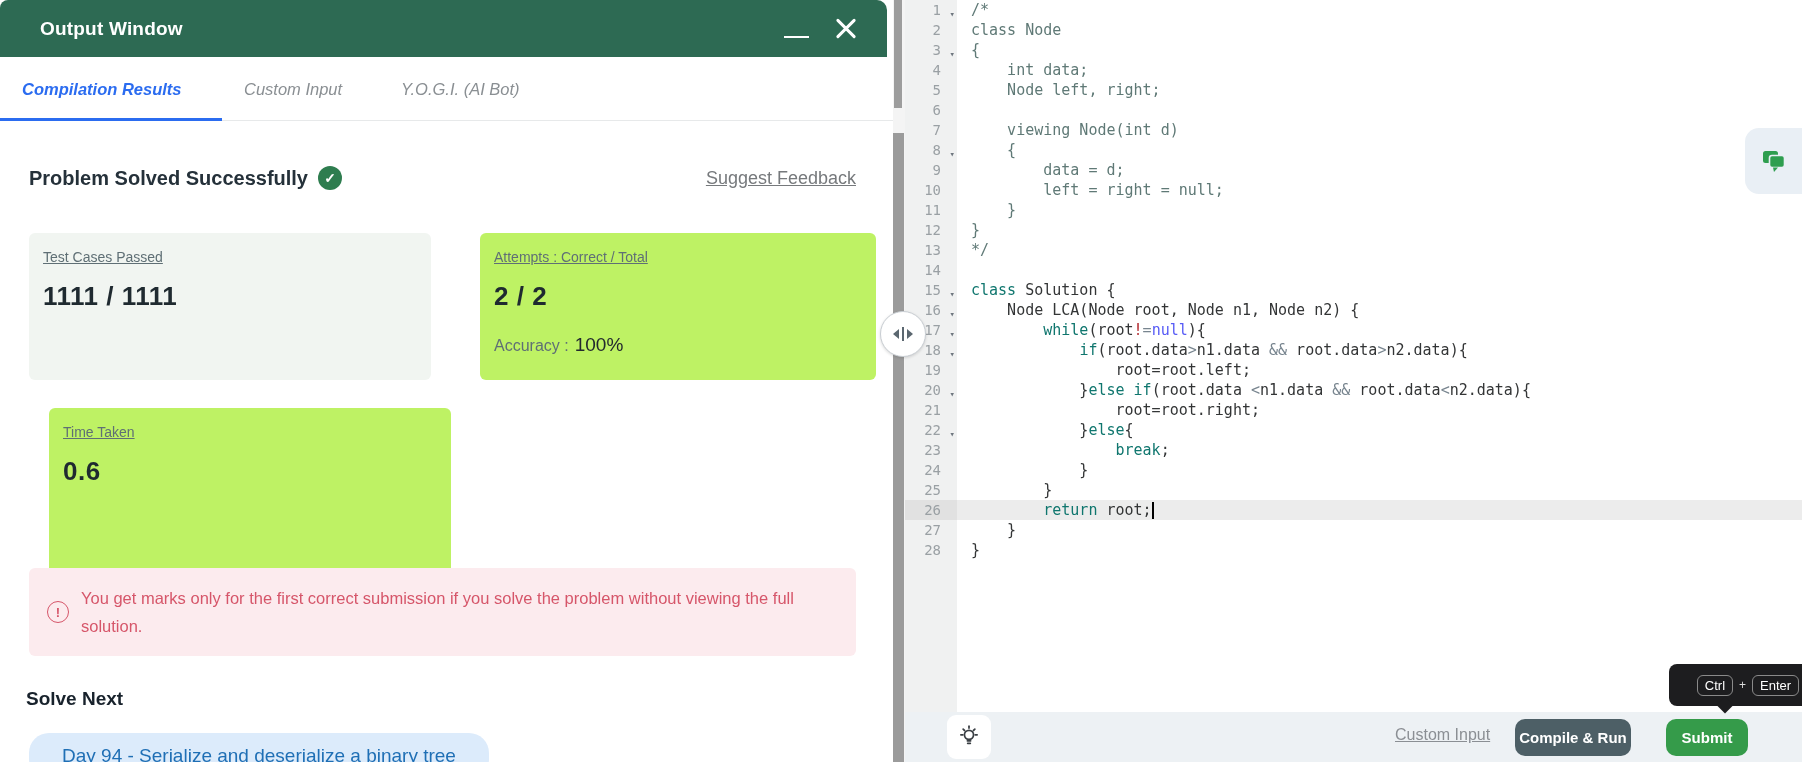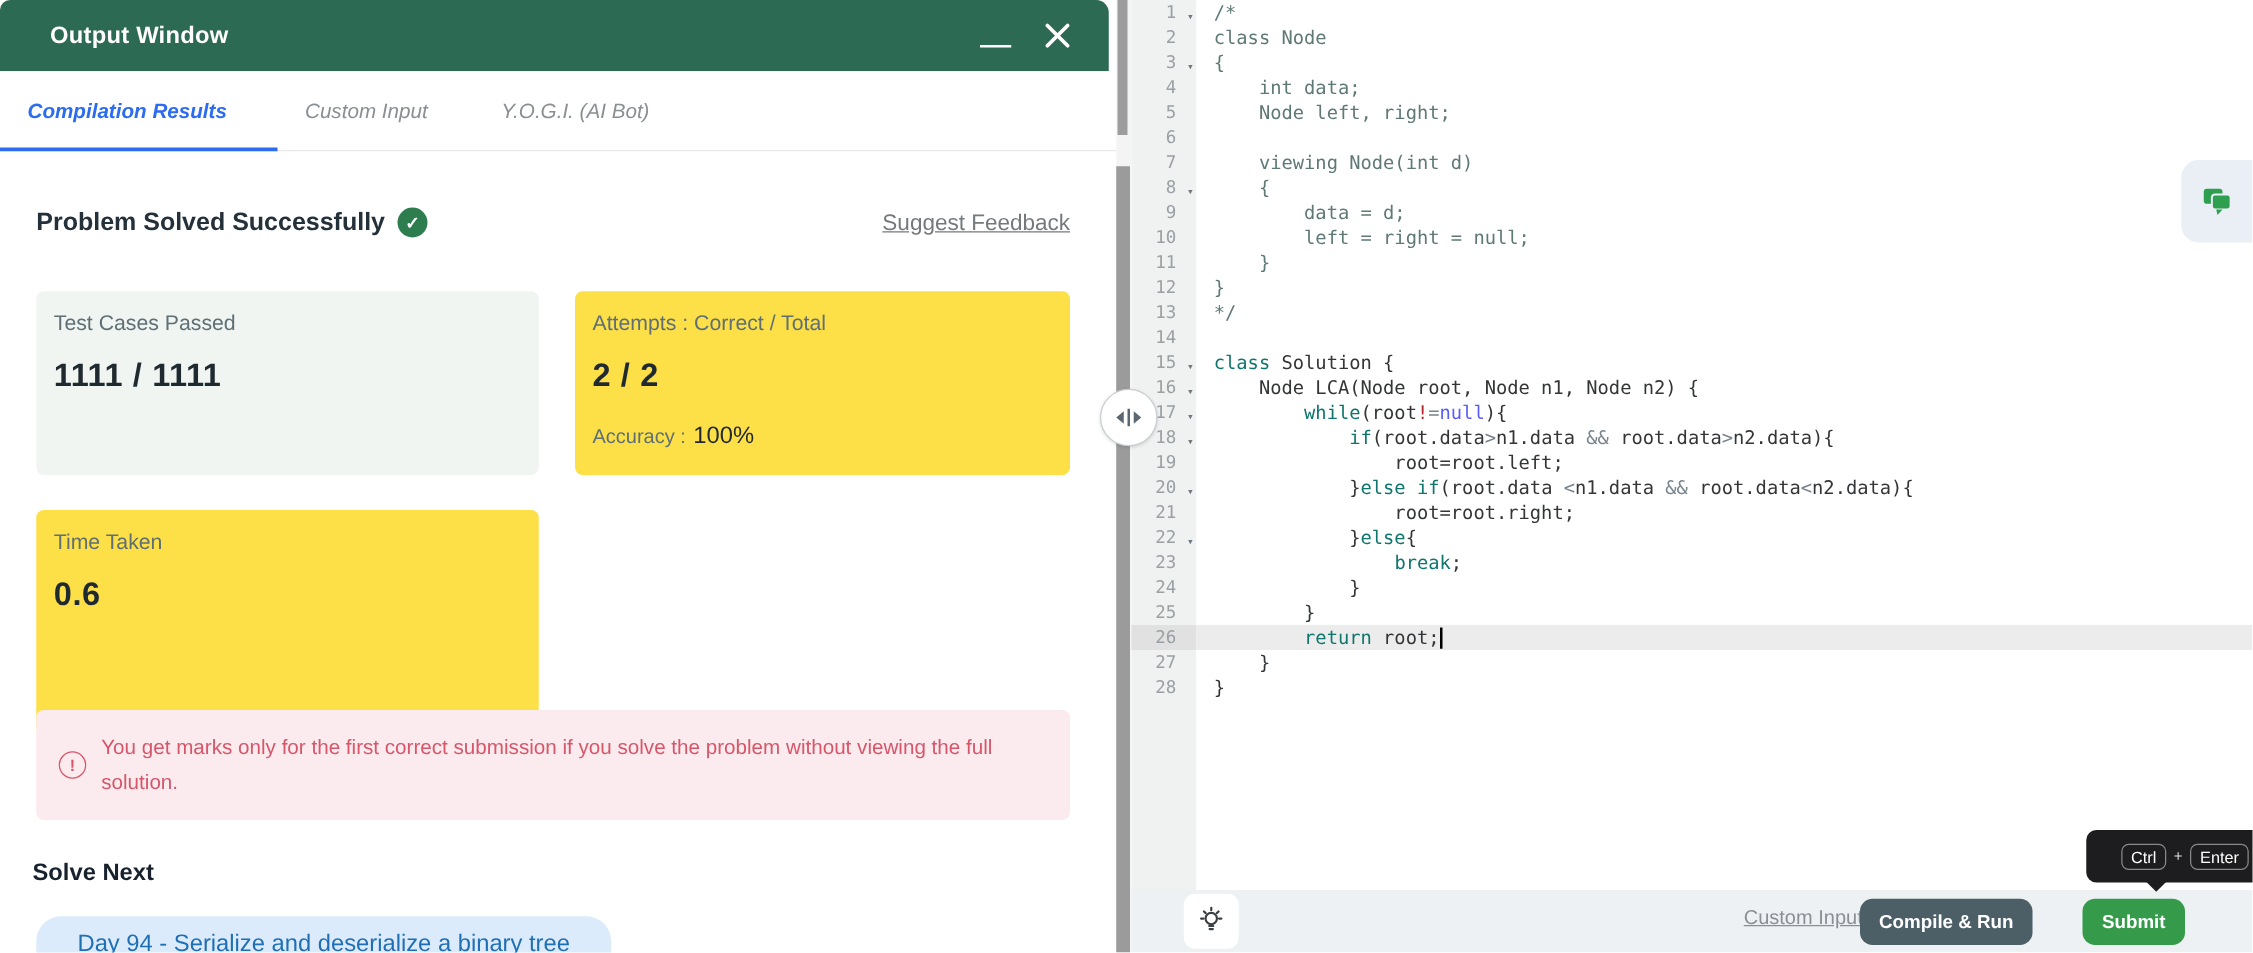--- a/index.html
+++ b/index.html
@@ -31,22 +31,22 @@
 
   .result-row { position:absolute; left:29px; top:45px; width:827px; display:flex; align-items:center; }
   .result-heading { font-size:20px; font-weight:700; color:#25313a; }
   .check-badge { width:24px; height:24px; border-radius:50%; background:#2e7d4f; color:#fff;
                  display:inline-flex; align-items:center; justify-content:center;
                  font-size:14px; font-weight:700; margin-left:10px; }
   .suggest-link { margin-left:auto; font-size:18px; color:#76797c; text-decoration:underline; cursor:pointer; }
 
   .card { position:absolute; border-radius:6px; padding:16px 14px; }
   .card-grayish { background:#f1f5f1; }
-  .card-cyan { background:#fde047; }
-  .card-label { font-size:17px; color:#5f6f75; }
+  .card-cyan { background:#bef264;margin-left:20px; }
+  .card-label { font-size:14px; color:#5f6f75;text-decoration:underline; }
   .card-value { font-size:26px; font-weight:700; color:#1f2a30; margin-top:16px; letter-spacing:.5px; }
   .card-sub { margin-top:22px; font-size:16px; color:#5f6f75; }
   .card-sub b { font-size:19px; color:#23292e; font-weight:500; margin-left:6px; }
   #card-testcases { left:29px;  top:112px; width:402px; height:147px; }
   #card-attempts  { left:460px; top:112px; width:396px; height:147px; }
   #card-time      { left:29px;  top:287px; width:402px; height:180px; }
 
   .warning-box { position:absolute; left:29px; top:447px; width:827px; height:88px; background:#fcebee;
                  border-radius:6px; display:flex; align-items:center; padding:0 18px; color:#d6566a; }
   .warn-icon { flex:0 0 auto; width:22px; height:22px; border:1.6px solid #d6566a; border-radius:50%;
@@ -87,21 +87,21 @@
   .cursor { display:inline-block; width:2px; height:17px; background:#000; vertical-align:text-bottom; }
 
   
   .editor-footer { position:absolute; left:0; bottom:0; width:897px; height:50px; background:#edf1f4; }
   .bulb-btn { position:absolute; left:42px; top:3px; width:44px; height:44px; background:#fff;
               border-radius:9px; display:flex; align-items:center; justify-content:center; cursor:pointer; }
   .custom-input-link { position:absolute; left:490px; top:14px; font-size:16px; color:#8b8f94;
               text-decoration:underline; cursor:pointer; }
   .btn { position:absolute; top:7px; height:37px; border:none; border-radius:10px; color:#fff;
          font-family:"Liberation Sans", sans-serif; font-size:15px; font-weight:700; cursor:pointer; }
-  .btn-compile { left:583px; width:138px; background:#4d5f66; }
+  .btn-compile { left:610px; width:116px; background:#4d5f66; }
   .btn-submit  { left:761px; width:82px;  background:#359b4a; }
 
   
   .shortcut-tooltip { position:absolute; left:1669px; top:664px; width:158px; height:42px; background:#1d1d1f;
               border-radius:8px; display:flex; align-items:center; justify-content:center; gap:6px;
               color:#fff; z-index:6; }
   .shortcut-tooltip .tail { position:absolute; left:50px; bottom:-5px; width:12px; height:12px;
               background:#1d1d1f; transform:rotate(45deg); }
   .keycap { border:1px solid #8a8a8a; border-radius:6px; padding:2px 7px; font-size:13px; color:#fff; }
   .plus-sign { font-size:12px; color:#ddd; }

